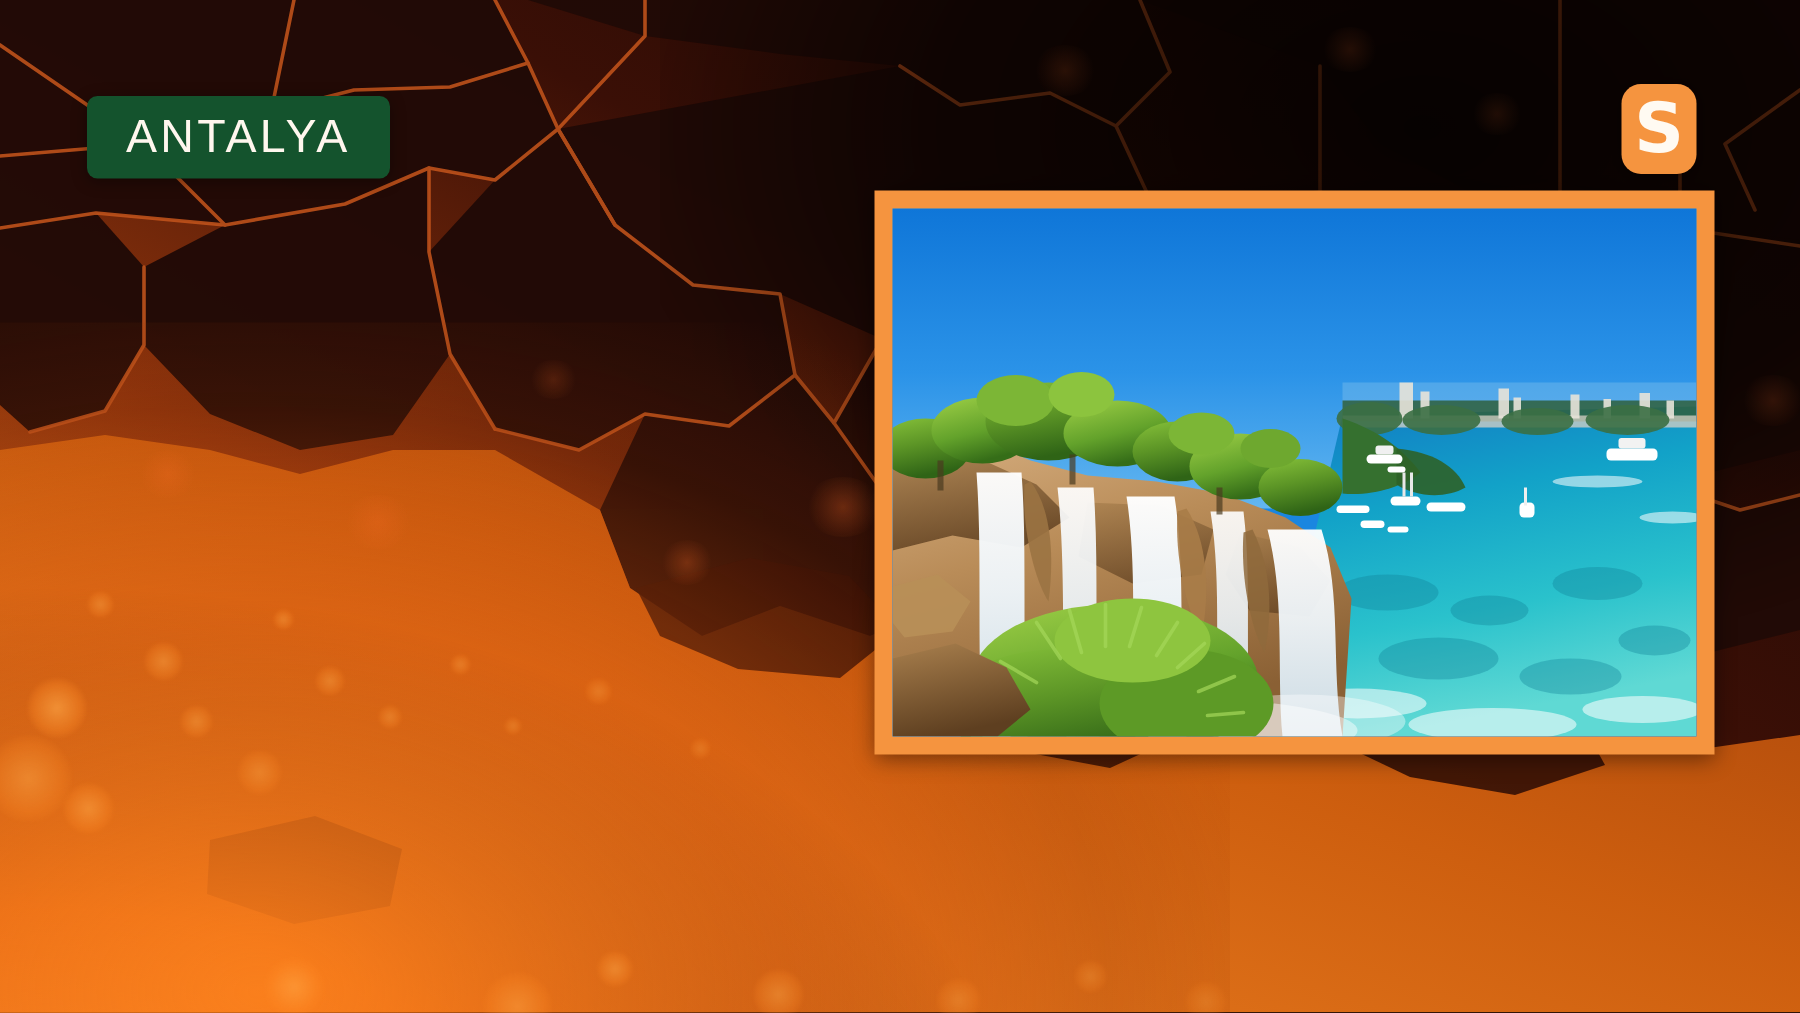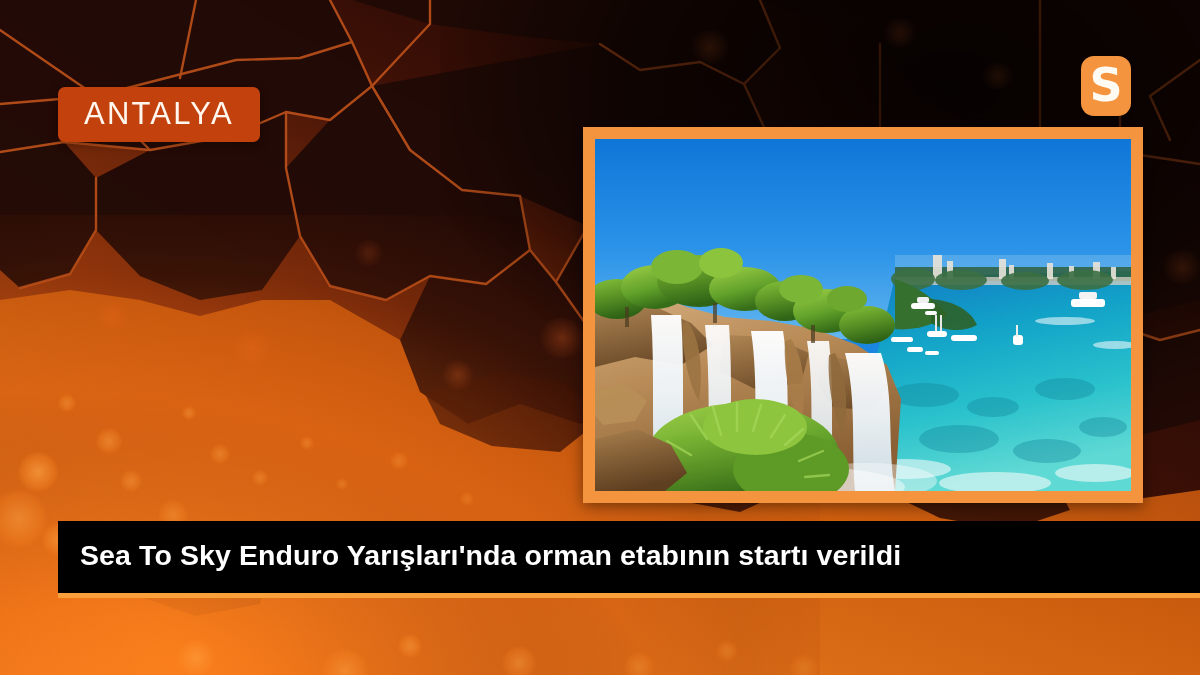--- a/index.html
+++ b/index.html
@@ -196,21 +196,21 @@
     <span class="ember" style="left:440px; top:360px; width:36px; height:30px; opacity:.45;"></span>
     <span class="ember" style="left:228px; top:330px; width:48px; height:36px; opacity:.4;"></span>
     <span class="ember" style="left:92px;  top:300px; width:40px; height:32px; opacity:.4;"></span>
     <span class="ember" style="left:352px; top:240px; width:34px; height:26px; opacity:.3;"></span>
     <span class="ember" style="left:688px; top:30px;  width:44px; height:34px; opacity:.22;"></span>
     <span class="ember" style="left:880px; top:18px;  width:40px; height:30px; opacity:.2;"></span>
     <span class="ember" style="left:980px; top:62px;  width:36px; height:28px; opacity:.18;"></span>
     <span class="ember" style="left:1160px;top:250px; width:44px; height:34px; opacity:.25;"></span>
   </div>
 
-  <div class="city-badge" style="background:#c2410c;margin-top:23px;">
+  <div class="city-badge" style="background:#14532d;">
     <span>ANTALYA</span>
   </div>
 
   <div class="brand-logo" style="background:#F5943F;">
     <span class="glyph">S</span>
   </div>
 
   <div class="photo-card" style="background:#F5943F;">
     <div class="photo">
       <svg viewBox="0 0 536 352" preserveAspectRatio="none">
@@ -386,17 +386,14 @@
               <path d="M210,338 L234,336"></path>
           </g>
         </g>
 
         <path d="M0,300 L42,290 L76,306 L92,334 L70,352 L0,352 Z" fill="url(#rockDark)"></path>
         <path d="M0,252 L30,244 L52,262 L40,282 L8,286 L0,276 Z" fill="#b88f58" opacity=".9"></path>
       </svg>
     </div>
   </div>
 
-  <div class="headline-bar">
-    <h1 class="title">Sea To Sky Enduro Yarışları'nda orman etabının startı verildi</h1>
-  </div>
 
 </div>
 
 </body></html>

